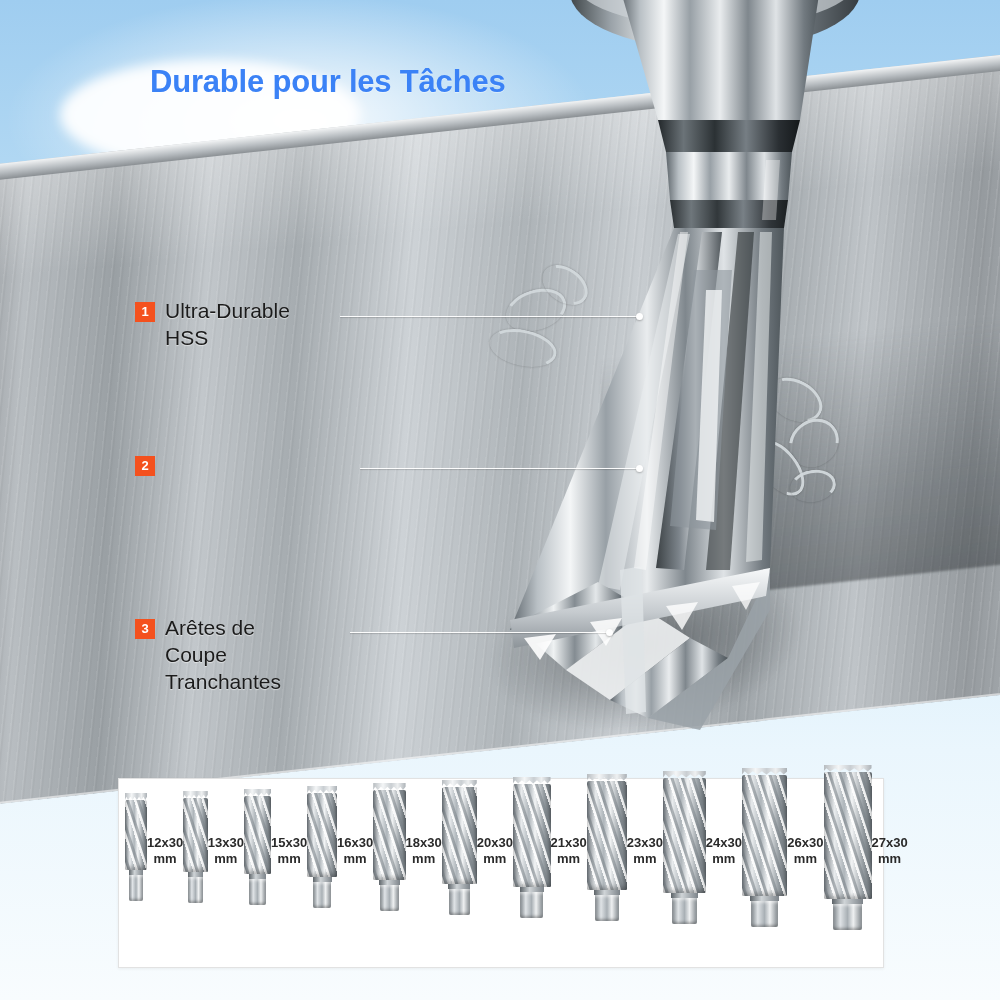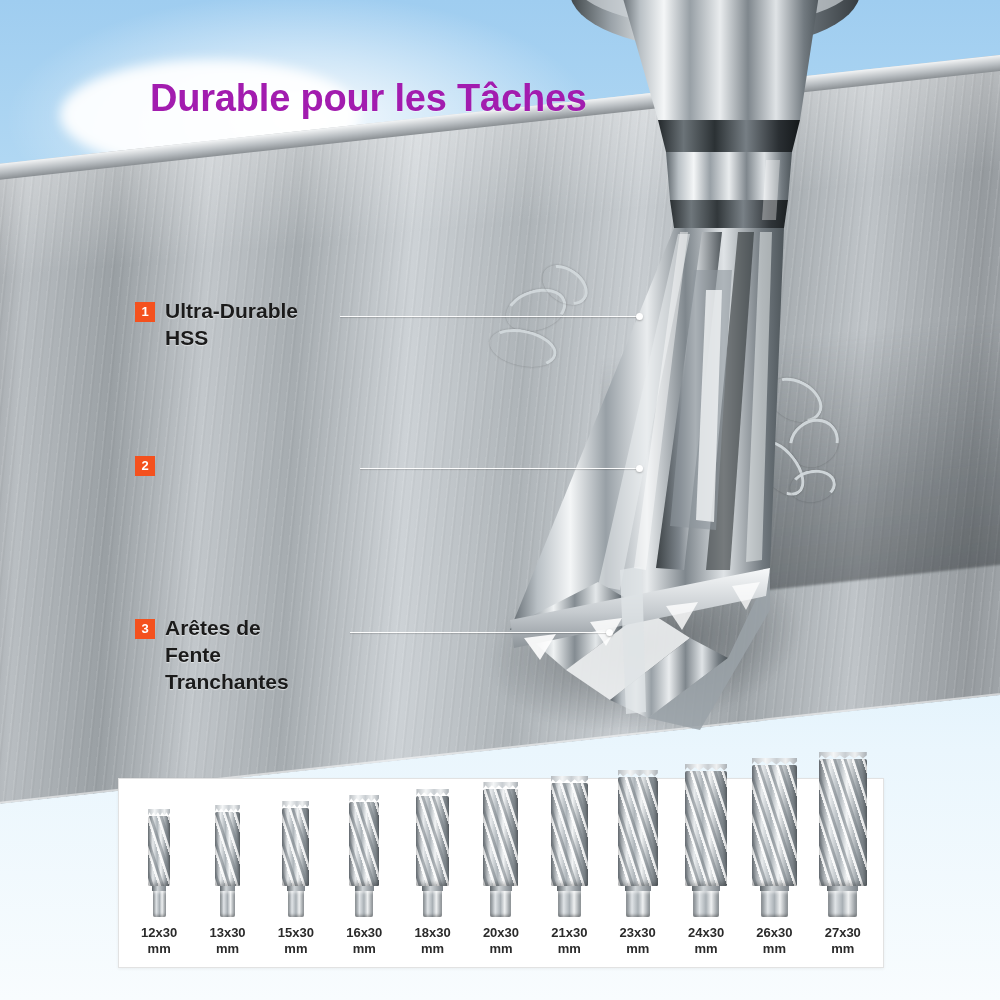--- a/index.html
+++ b/index.html
@@ -109,24 +109,24 @@
     border-radius: 50%;
     border-left-color: transparent;
     border-bottom-color: transparent;
     box-shadow: 0 0 2px rgba(0,0,0,0.25);
   }
 
   
   .headline {
     position: absolute;
     left: 150px;
-    top: 74px;
+    top: 62px;
     width: 540px;
-    color: #a21caf;
-    font-size: 38px;
+    color: #3b82f6;
+    font-size: 31px;
     font-weight: bold;
     line-height: 1.28;
     letter-spacing: -0.2px;
     text-shadow: 0 1px 0 rgba(255,255,255,0.4);
   }
   .headline .l2 { display: block; padding-left: 6px; }
 
   
   .callout {
     position: absolute;
@@ -141,21 +141,21 @@
     font-size: 13px;
     font-weight: bold;
     line-height: 20px;
     text-align: center;
     flex: 0 0 auto;
     margin-top: 4px;
   }
   .callout-text {
     color: #1b1b1b;
     font-size: 21px;
-    font-weight: bold;
+    font-weight: normal;
     line-height: 1.28;
     text-shadow: 0 1px 1px rgba(255,255,255,0.55);
     white-space: pre-line;
   }
   .callout-1 { left: 135px; top: 298px; width: 230px; }
   .callout-2 { left: 135px; top: 452px; width: 245px; }
   .callout-3 { left: 135px; top: 615px; width: 215px; }
 
   .leader {
     position: absolute;
@@ -182,25 +182,23 @@
     border: 1px solid #e2e2e2;
     box-shadow: 0 1px 3px rgba(0,0,0,0.06);
     display: flex;
     align-items: flex-end;
     padding: 0 6px 0 6px;
     box-sizing: border-box;
   }
   .size-item {
     flex: 1 1 0;
     display: flex;
-    flex-direction: column;
     align-items: center;
-    justify-content: flex-end;
     height: 100%;
-    padding-bottom: 10px;
+    padding-bottom: 22px;
   }
   .bit {
     position: relative;
     width: 42px;
     display: flex;
     flex-direction: column;
     align-items: center;
     justify-content: flex-end;
     margin-bottom: 8px;
   }
@@ -366,21 +364,21 @@
 HSS</div>
   </div>
 
   <div class="callout callout-2">
     <div class="badge">2</div>
   </div>
 
   <div class="callout callout-3">
     <div class="badge">3</div>
     <div class="callout-text">Arêtes de
-Fente
+Coupe
 Tranchantes</div>
   </div>
 
   <div class="strip" id="size-strip">
       <div class="size-item">
         <div class="bit" style="width: 22px;">
           <div class="bit-teeth"></div>
           <div class="bit-body" style="height: 70px;"></div>
           <div class="bit-collar"></div>
           <div class="bit-shank"></div>

